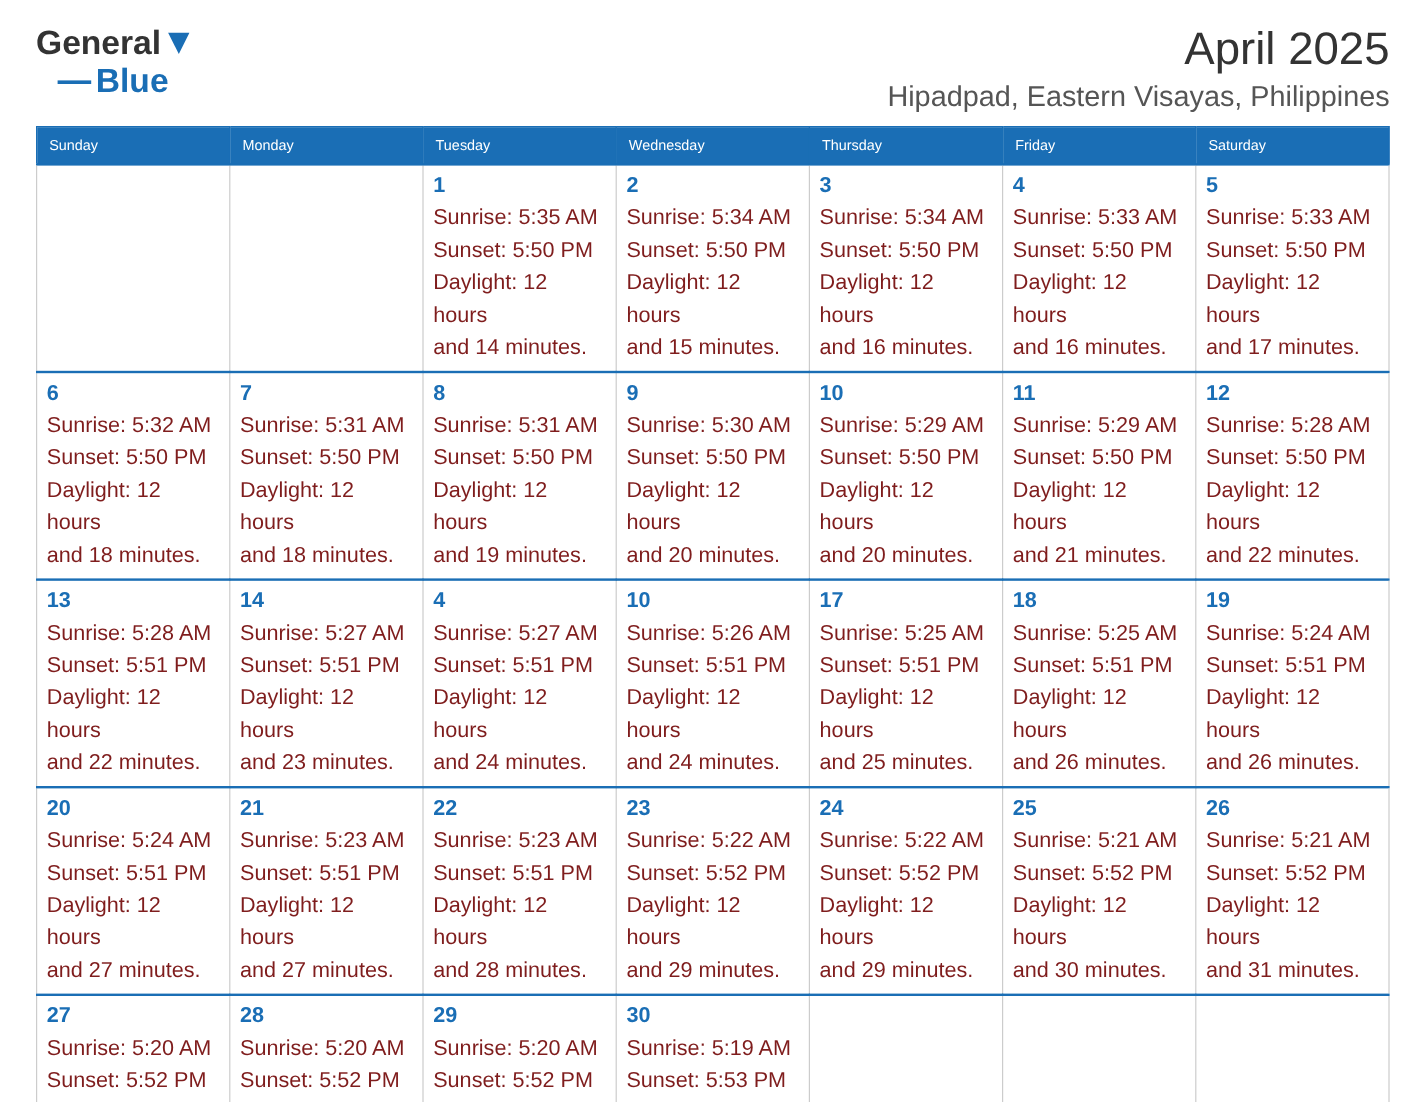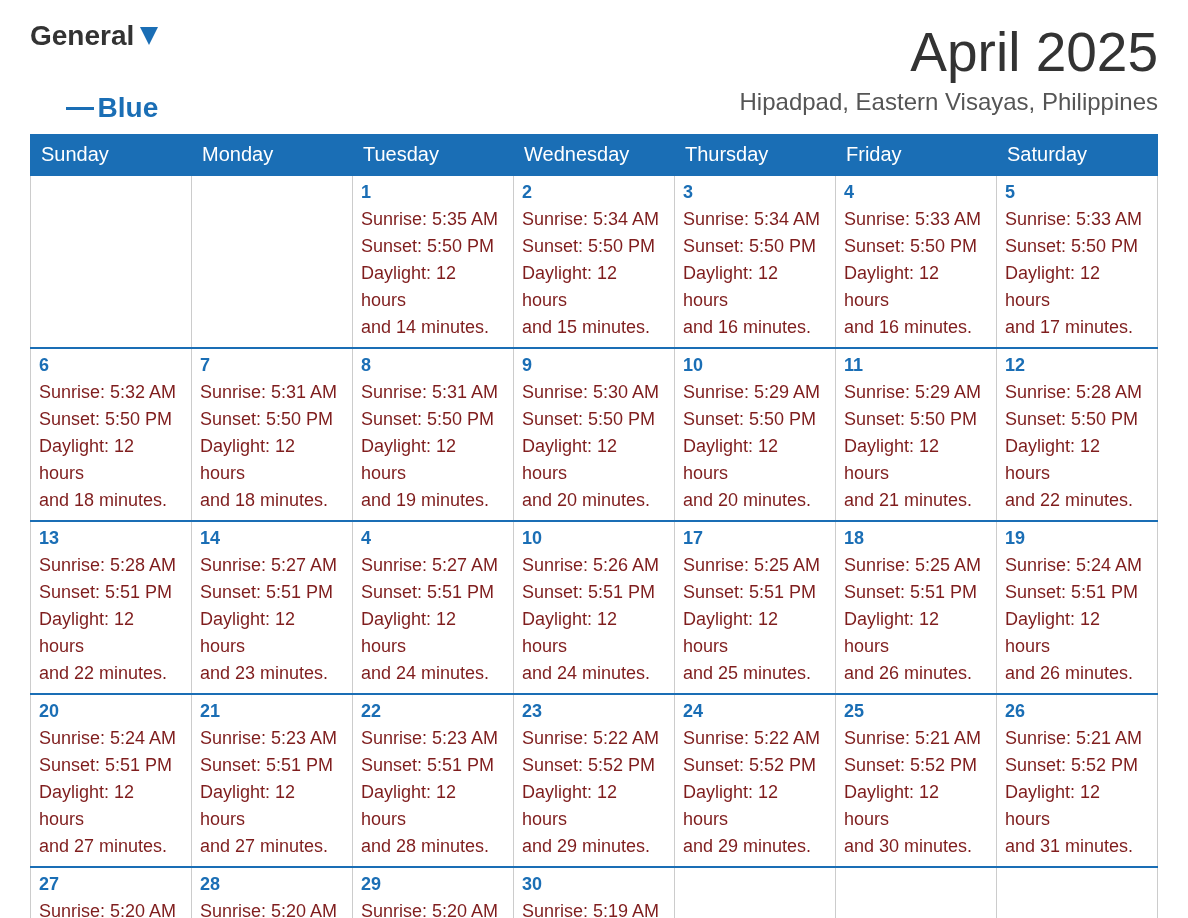--- a/index.html
+++ b/index.html
@@ -13,45 +13,44 @@
     }
     .header {
       display: flex;
       justify-content: space-between;
       align-items: flex-start;
       margin-bottom: 10px;
     }
     .logo {
       display: flex;
       flex-direction: column;
-      align-items: flex-end;
-      gap: 40px;
+      align-items: center;
     }
     .title-block {
       text-align: right;
     }
     .month-title {
-      font-size: 55px;
+      font-size: 38px;
       color: #333;
       font-weight: normal;
     }
     .subtitle {
       font-size: 24px;
       color: #555;
       margin-top: 4px;
     }
     .calendar {
       width: 100%;
       border-collapse: collapse;
       margin-top: 10px;
     }
     .calendar th {
       background: #1a6eb5;
       color: #fff;
-      font-size: 20px;
+      font-size: 12px;
       font-weight: normal;
       padding: 8px 10px;
       text-align: left;
       border: 1px solid #1a6eb5;
     }
     .calendar td {
       vertical-align: top;
       border: 1px solid #ccc;
       padding: 6px 8px;
       width: 14.28%;

